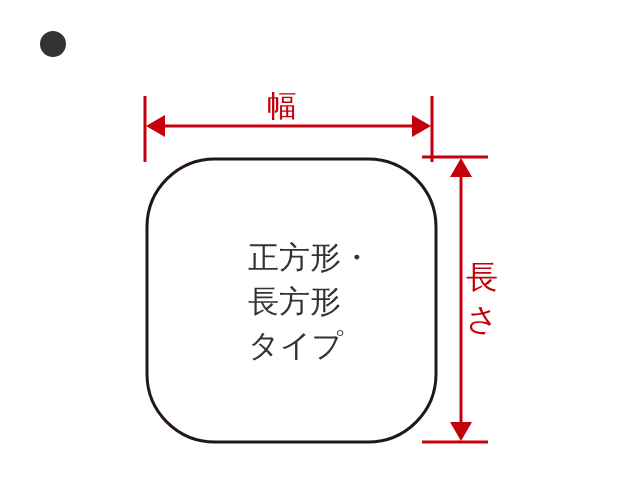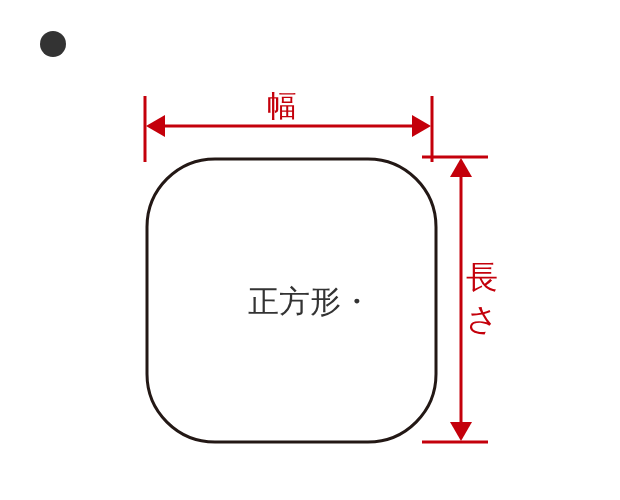--- a/index.html
+++ b/index.html
@@ -43,14 +43,16 @@
     <polygon points="461,441 450,422 472,422" fill="#c4000b"></polygon>
   </g>
   <rect x="470" y="254" width="34" height="82" fill="#ffffff"></rect>
   <text class="label-red" x="482" y="288" font-size="32" text-anchor="middle">長</text>
   <text class="label-red" x="482" y="330" font-size="32" text-anchor="middle">さ</text>
 </svg>
 
 <div class="center-text">
   <div class="lines">
     <div>正方形・</div>
+    <div>長方形</div>
+    <div>タイプ</div>
   </div>
 </div>
 
 </body></html>

